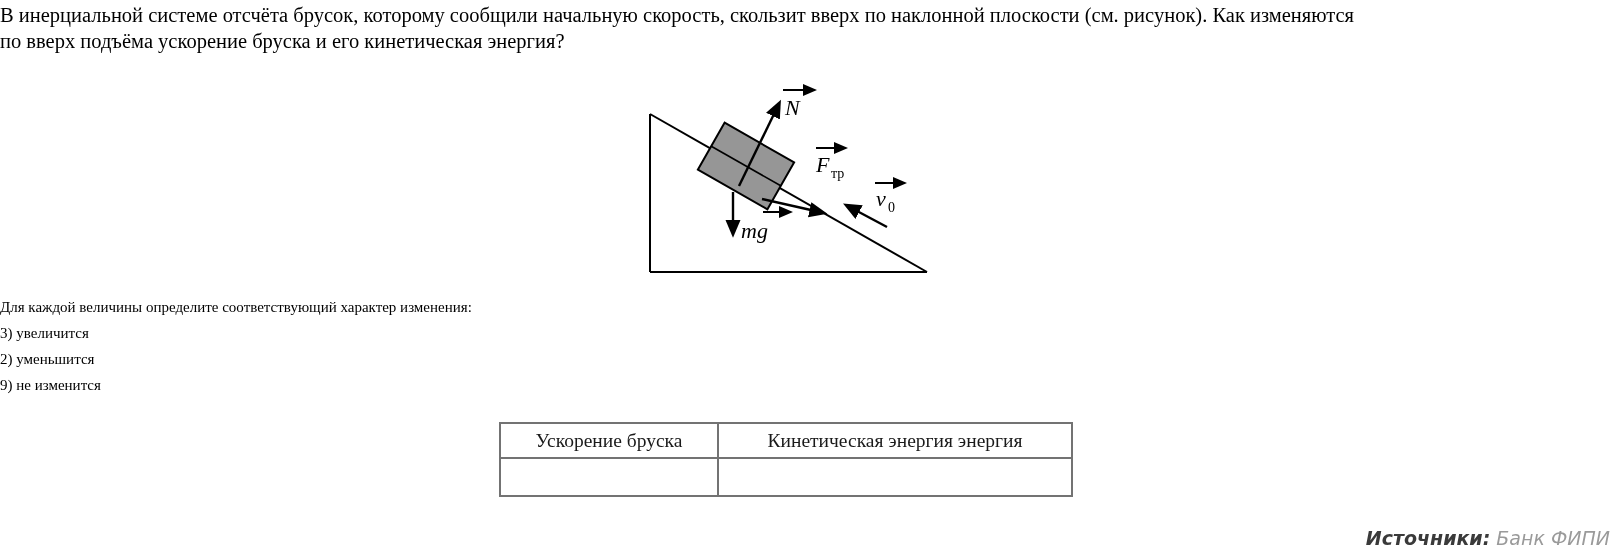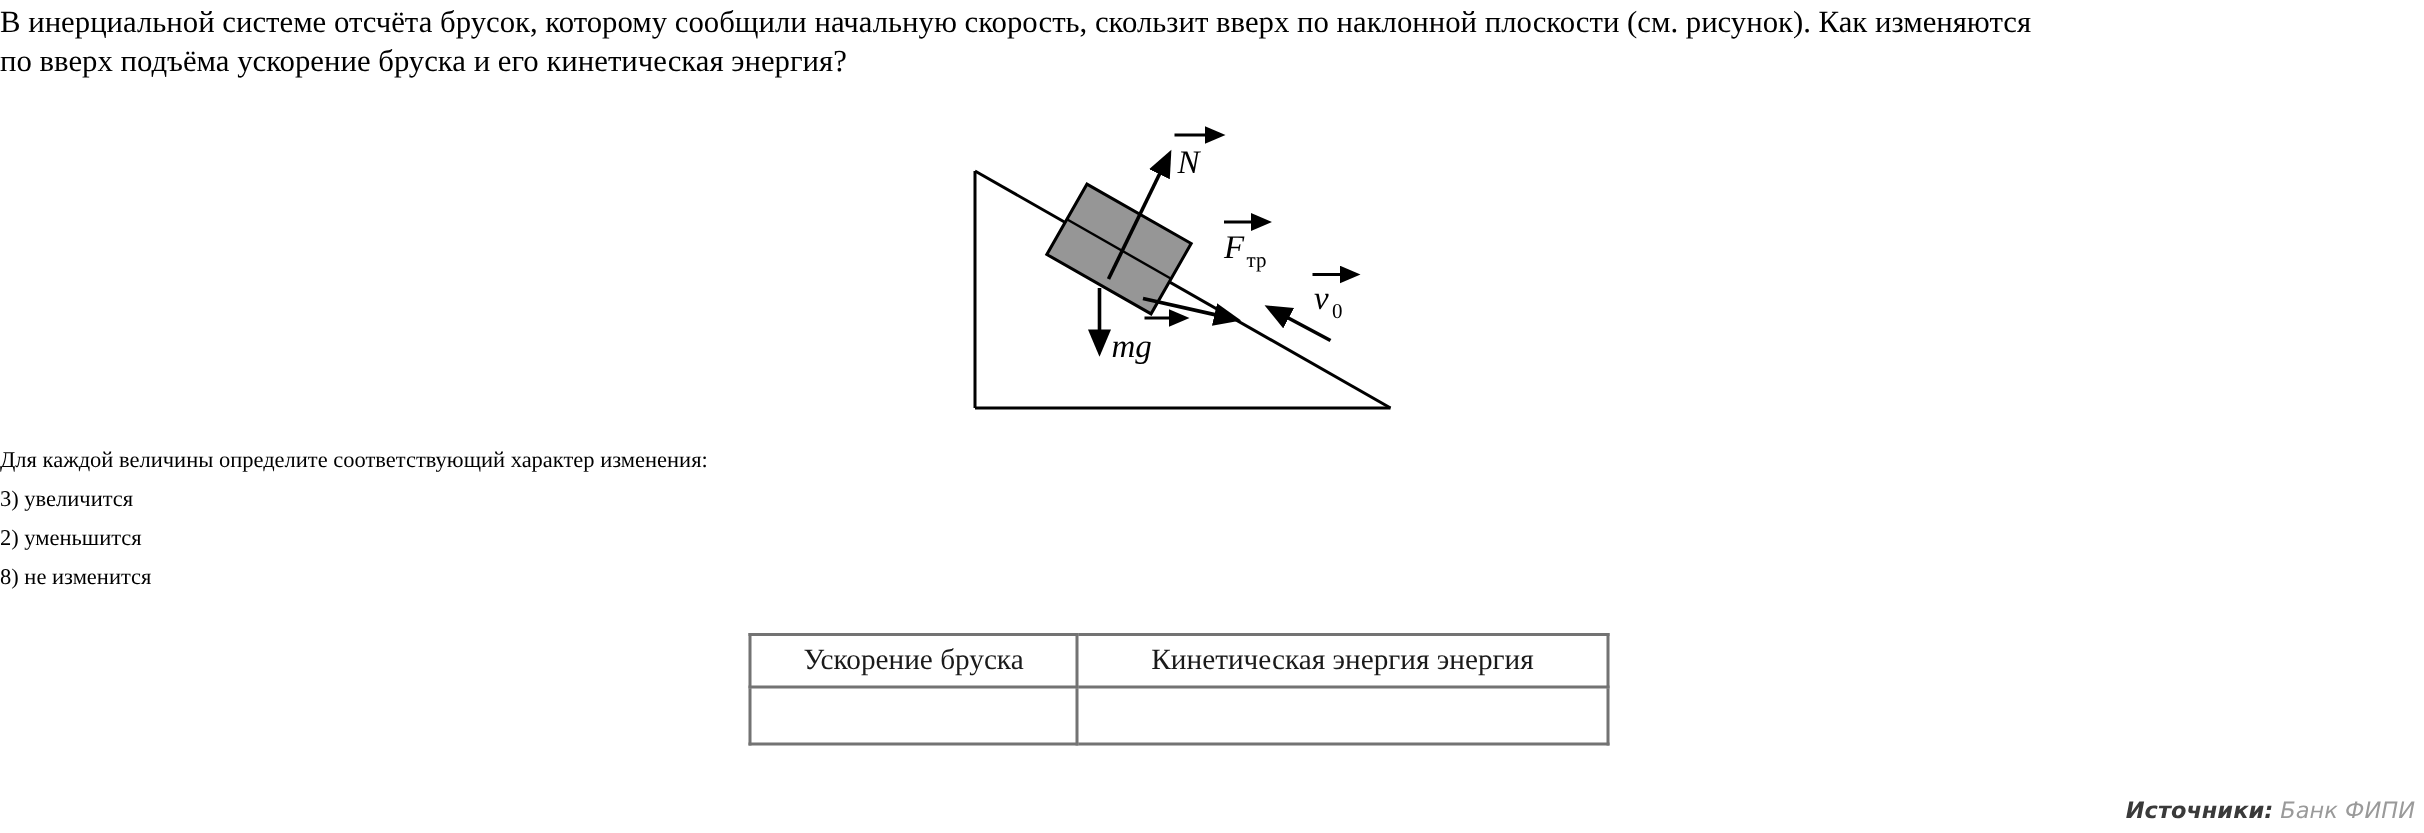--- a/index.html
+++ b/index.html
@@ -81,21 +81,21 @@
   .answer-table .blank-cell {
     height: 36px;
   }
 
   .source-line {
     position: absolute;
     right: 6px;
     bottom: 6px;
     font-family: "DejaVu Sans", "Liberation Sans", sans-serif;
     font-style: italic;
-    font-size: 15px;
+    font-size: 19px;
     white-space: nowrap;
   }
   .source-label {
     color: #3a3a3a;
     font-weight: 600;
   }
   .source-value {
     color: #9a9a9a;
     font-weight: 400;
   }
@@ -173,21 +173,21 @@
       <text class="vec-label" x="256" y="136" font-size="22">v</text>
       <text class="vec-label vec-sub" x="268" y="142" font-size="15">0</text>
     </g>
   </svg>
 </div>
 
 <div class="answer-instructions">
   <div class="answer-line">Для каждой величины определите соответствующий характер изменения:</div>
   <div class="answer-line">3) увеличится</div>
   <div class="answer-line">2) уменьшится</div>
-  <div class="answer-line">8) не изменится</div>
+  <div class="answer-line">9) не изменится</div>
 </div>
 
 <table class="answer-table">
   <tbody>
     <tr>
       <td class="hdr-cell-a">Ускорение бруска</td>
       <td class="hdr-cell-b">Кинетическая энергия энергия</td>
     </tr>
     <tr>
       <td class="blank-cell"></td>

